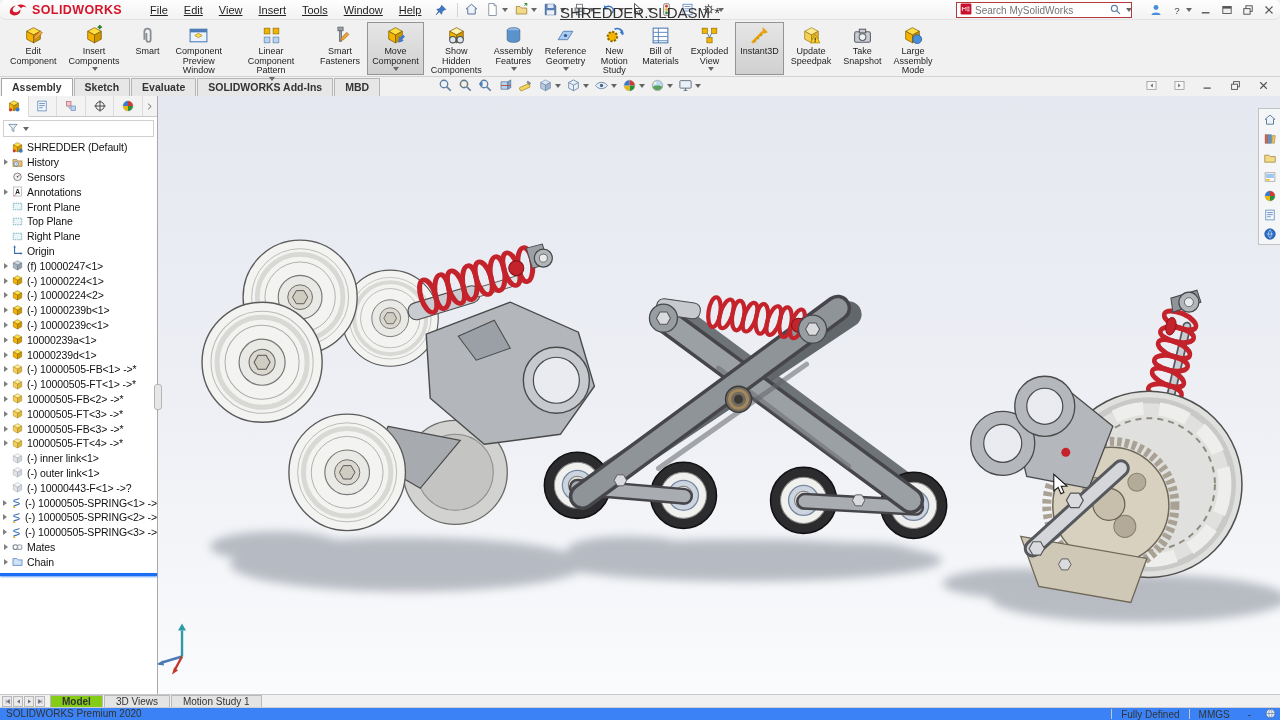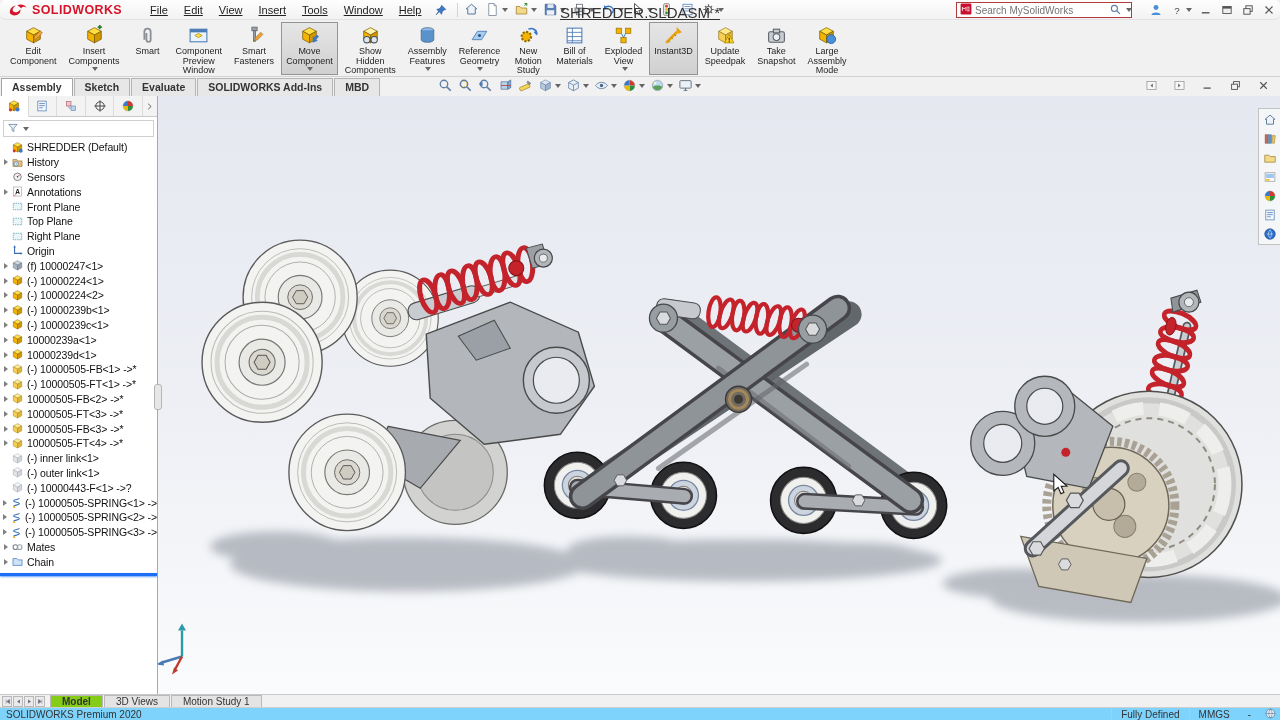--- a/index.html
+++ b/index.html
@@ -61,21 +61,21 @@
 svg.scene{position:absolute;inset:0;display:block;}
 .taskpane{position:absolute;right:0;top:12px;width:22px;background:#f5f6f7;border:1px solid #c2c2c2;border-right:none;display:flex;flex-direction:column;align-items:center;padding:3px 0;gap:4px;z-index:11;}
 .tpbtn{display:flex;align-items:center;justify-content:center;width:18px;height:15px;}
 
 
 .bottombar{position:absolute;bottom:13px;left:0;right:0;height:13px;background:#f1f1f1;border-top:1px solid #c9c9c9;display:flex;align-items:flex-end;z-index:30;}
 .bnav{display:flex;margin:0 5px 0 2px;gap:1px;align-items:flex-end;}
 .bnav .nbtn{width:10px;height:11px;border:1px solid #b8b8b8;background:#eaeaea;display:flex;align-items:center;justify-content:center;}
 .btab{padding:0 11px;height:12px;font-size:10px;display:flex;align-items:center;border:1px solid #b9b9b9;border-bottom:none;background:#e4e4e4;color:#333;margin-right:1px;}
 .btab.active{background:#84cc16;font-weight:bold;}
-.statusbar{position:absolute;bottom:0;left:0;right:0;height:13px;background:#7dd3fc;border-top:1px solid #cfcfcf;display:flex;align-items:center;font-size:10px;color:#333;z-index:30;}
+.statusbar{position:absolute;bottom:0;left:0;right:0;height:13px;background:#3b82f6;border-top:1px solid #cfcfcf;display:flex;font-size:10px;color:#333;z-index:30;}
 .status-left{padding-left:6px;flex:1;}
 .status-right{display:flex;align-items:center;padding-right:4px;}
 .sdiv{width:1px;height:10px;background:#c6c6c6;margin:0 9px;}
 </style>
 </head>
 <body>
 
 <div class="titlebar">
   <div class="logo">
     <svg width="20" height="14" viewBox="0 0 26 16">
@@ -259,20 +259,33 @@
       <div class="ric">
         <svg viewBox="0 0 20 20" width="21" height="21" aria-hidden="true">
           <rect x="2" y="4" width="16" height="12" fill="#eaf2fb" stroke="#4a7ab5" stroke-width="1"></rect>
           <rect x="2" y="4" width="16" height="3" fill="#4a7ab5"></rect>
           <polygon points="10,8 13.5,10 10,12 6.5,10" fill="#ffdf43" stroke="#9c7b00" stroke-width=".6"></polygon>
         </svg>
       </div>
       <div class="rlabel">Component
 Preview
 Window</div>
+    </div>
+    <div class="rbtn">
+      <div class="ric">
+        <svg viewBox="0 0 20 20" width="21" height="21" aria-hidden="true">
+          <rect x="3" y="3" width="5.5" height="5.5" fill="#f3b300" stroke="#8a6a00" stroke-width=".6"></rect>
+          <rect x="11.5" y="3" width="5.5" height="5.5" fill="#f3b300" stroke="#8a6a00" stroke-width=".6"></rect>
+          <rect x="3" y="11.5" width="5.5" height="5.5" fill="#bcd4ee" stroke="#4a7ab5" stroke-width=".6"></rect>
+          <rect x="11.5" y="11.5" width="5.5" height="5.5" fill="#bcd4ee" stroke="#4a7ab5" stroke-width=".6"></rect>
+        </svg>
+      </div>
+      <div class="rlabel">Linear Component
+Pattern</div>
+      <span class="cdown rdd"></span>
     </div>
     <div class="rbtn">
       <div class="ric">
         <svg viewBox="0 0 20 20" width="21" height="21" aria-hidden="true">
           <rect x="7.5" y="2" width="5" height="3.5" fill="#98a0a8" stroke="#5a6068" stroke-width=".7"></rect>
           <rect x="9" y="5.5" width="2" height="10" fill="#98a0a8" stroke="#5a6068" stroke-width=".7"></rect>
           <path d="M11 12l5-5 2 2-5 5-3 1z" fill="#f2a33a" stroke="#9c6b1e" stroke-width=".6"></path>
         </svg>
       </div>
       <div class="rlabel">Smart

